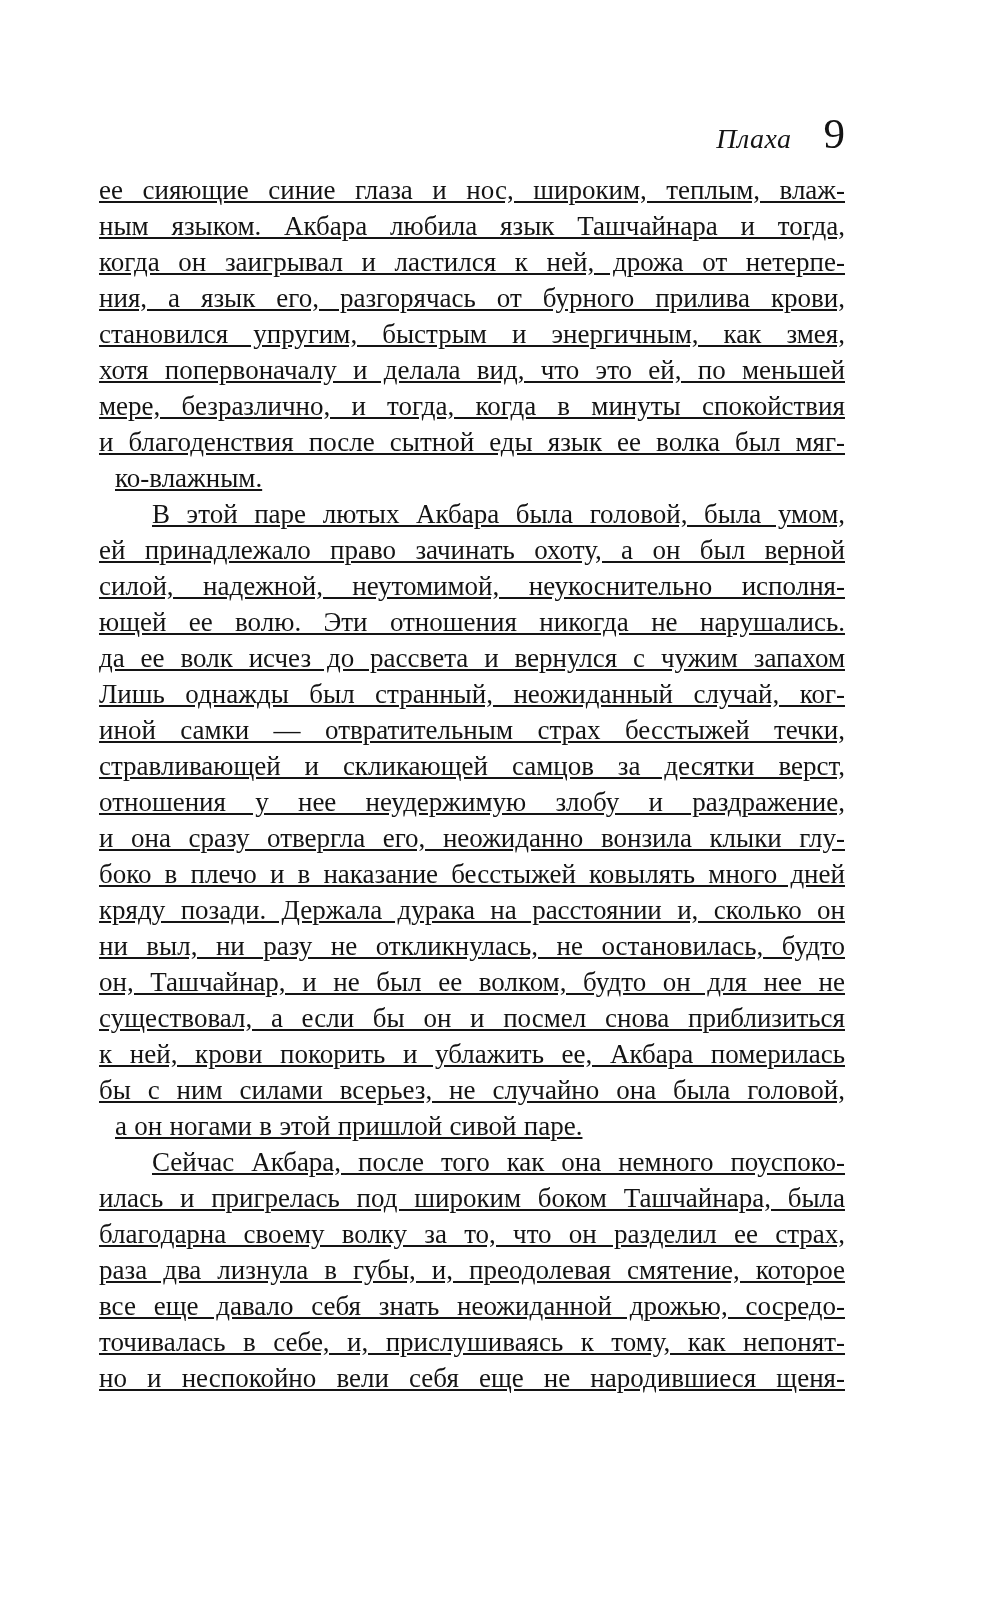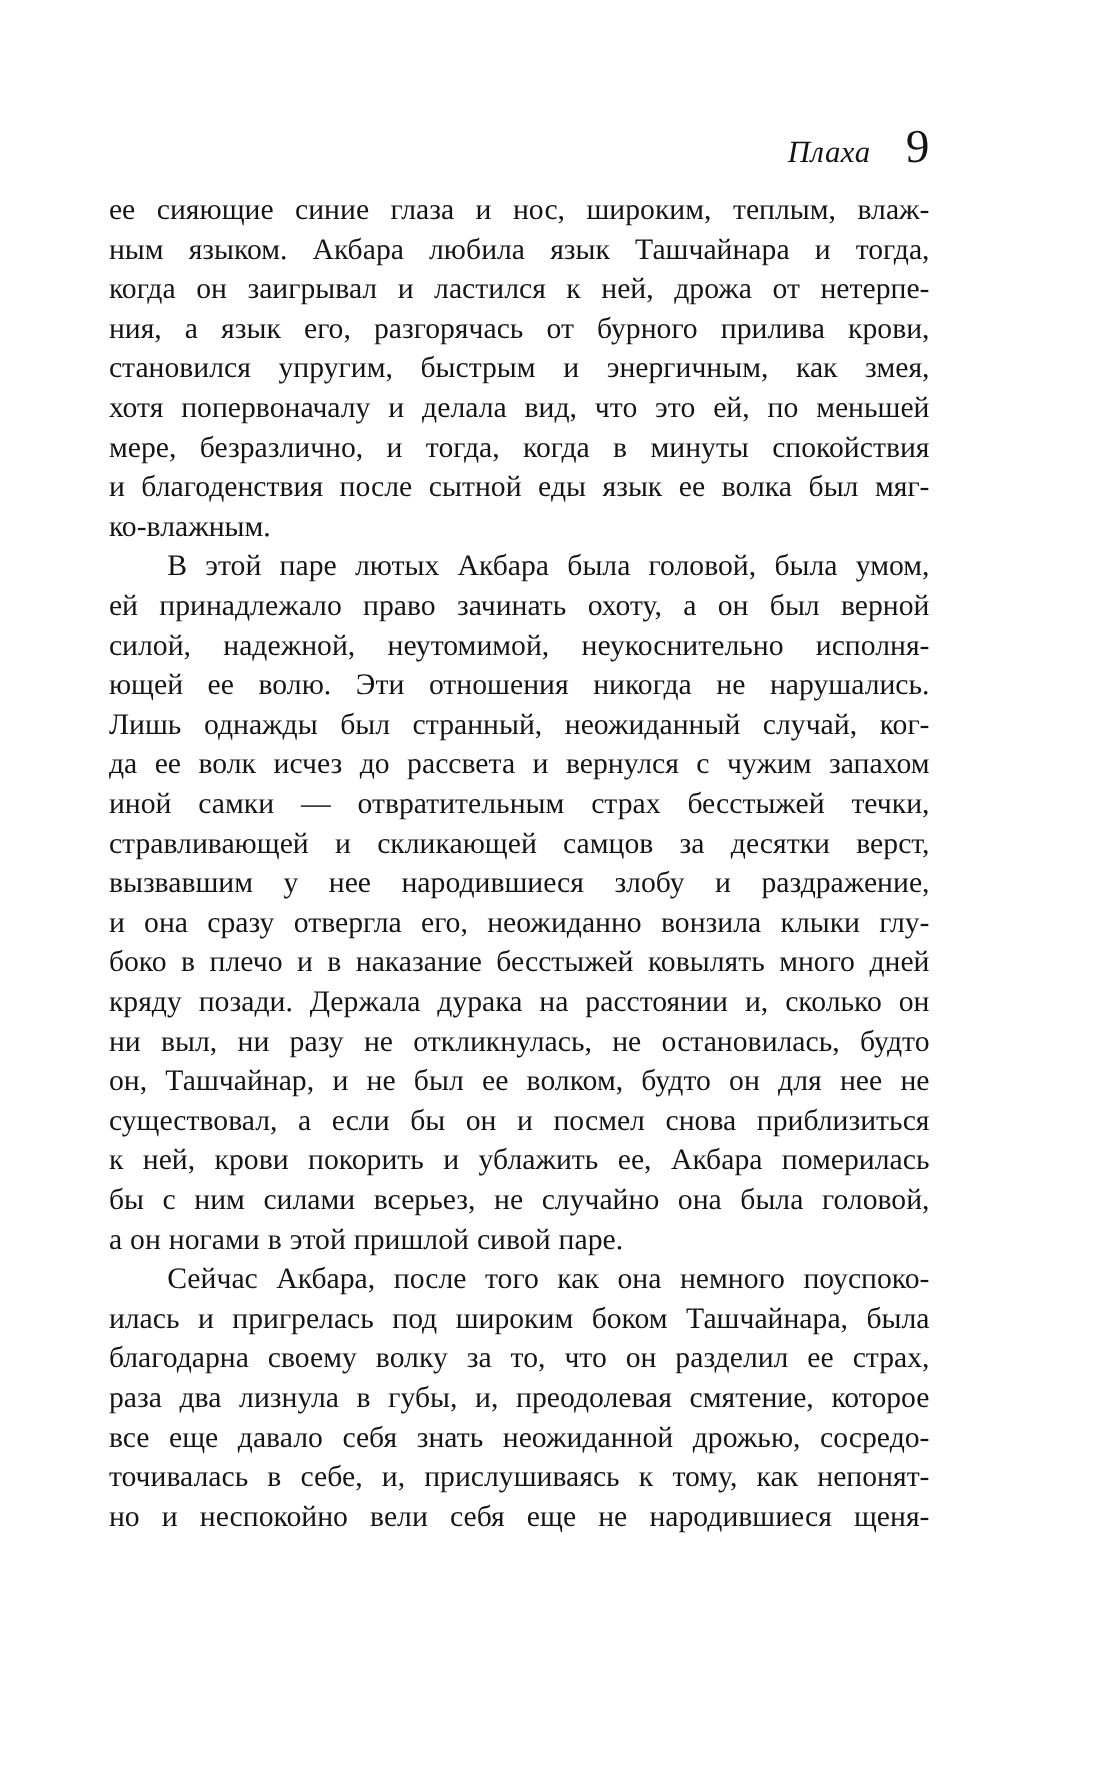--- a/index.html
+++ b/index.html
@@ -58,26 +58,28 @@
   .paragraph {
     margin: 0;
   }
   .line {
     height: 36px;
     overflow: hidden;
     text-align: justify;
     text-align-last: justify;
     white-space: normal;
     word-spacing: 0.02em;
+    text-decoration: underline;
   }
   .line.indent {
     padding-left: 53px;
   }
   .line.para-end {
     text-align-last: left;
+    margin-left: 16px;
   }
 </style>
 </head>
 <body>
 
 <div class="page">
   <div class="column">
     <div class="page-header">
       <span class="running-title">Плаха</span>
       <span class="page-number">9</span>
@@ -92,25 +94,25 @@
           <div class="line">хотя попервоначалу и делала вид, что это ей, по меньшей</div>
           <div class="line">мере, безразлично, и тогда, когда в минуты спокойствия</div>
           <div class="line">и благоденствия после сытной еды язык ее волка был мяг-</div>
           <div class="line para-end">ко-влажным.</div>
         </div>
         <div class="paragraph">
           <div class="line indent">В этой паре лютых Акбара была головой, была умом,</div>
           <div class="line">ей принадлежало право зачинать охоту, а он был верной</div>
           <div class="line">силой, надежной, неутомимой, неукоснительно исполня-</div>
           <div class="line">ющей ее волю. Эти отношения никогда не нарушались.</div>
+          <div class="line">да ее волк исчез до рассвета и вернулся с чужим запахом</div>
           <div class="line">Лишь однажды был странный, неожиданный случай, ког-</div>
-          <div class="line">да ее волк исчез до рассвета и вернулся с чужим запахом</div>
           <div class="line">иной самки — отвратительным страх бесстыжей течки,</div>
           <div class="line">стравливающей и скликающей самцов за десятки верст,</div>
-          <div class="line">вызвавшим у нее народившиеся злобу и раздражение,</div>
+          <div class="line">отношения у нее неудержимую злобу и раздражение,</div>
           <div class="line">и она сразу отвергла его, неожиданно вонзила клыки глу-</div>
           <div class="line">боко в плечо и в наказание бесстыжей ковылять много дней</div>
           <div class="line">кряду позади. Держала дурака на расстоянии и, сколько он</div>
           <div class="line">ни выл, ни разу не откликнулась, не остановилась, будто</div>
           <div class="line">он, Ташчайнар, и не был ее волком, будто он для нее не</div>
           <div class="line">существовал, а если бы он и посмел снова приблизиться</div>
           <div class="line">к ней, крови покорить и ублажить ее, Акбара померилась</div>
           <div class="line">бы с ним силами всерьез, не случайно она была головой,</div>
           <div class="line para-end">а он ногами в этой пришлой сивой паре.</div>
         </div>

